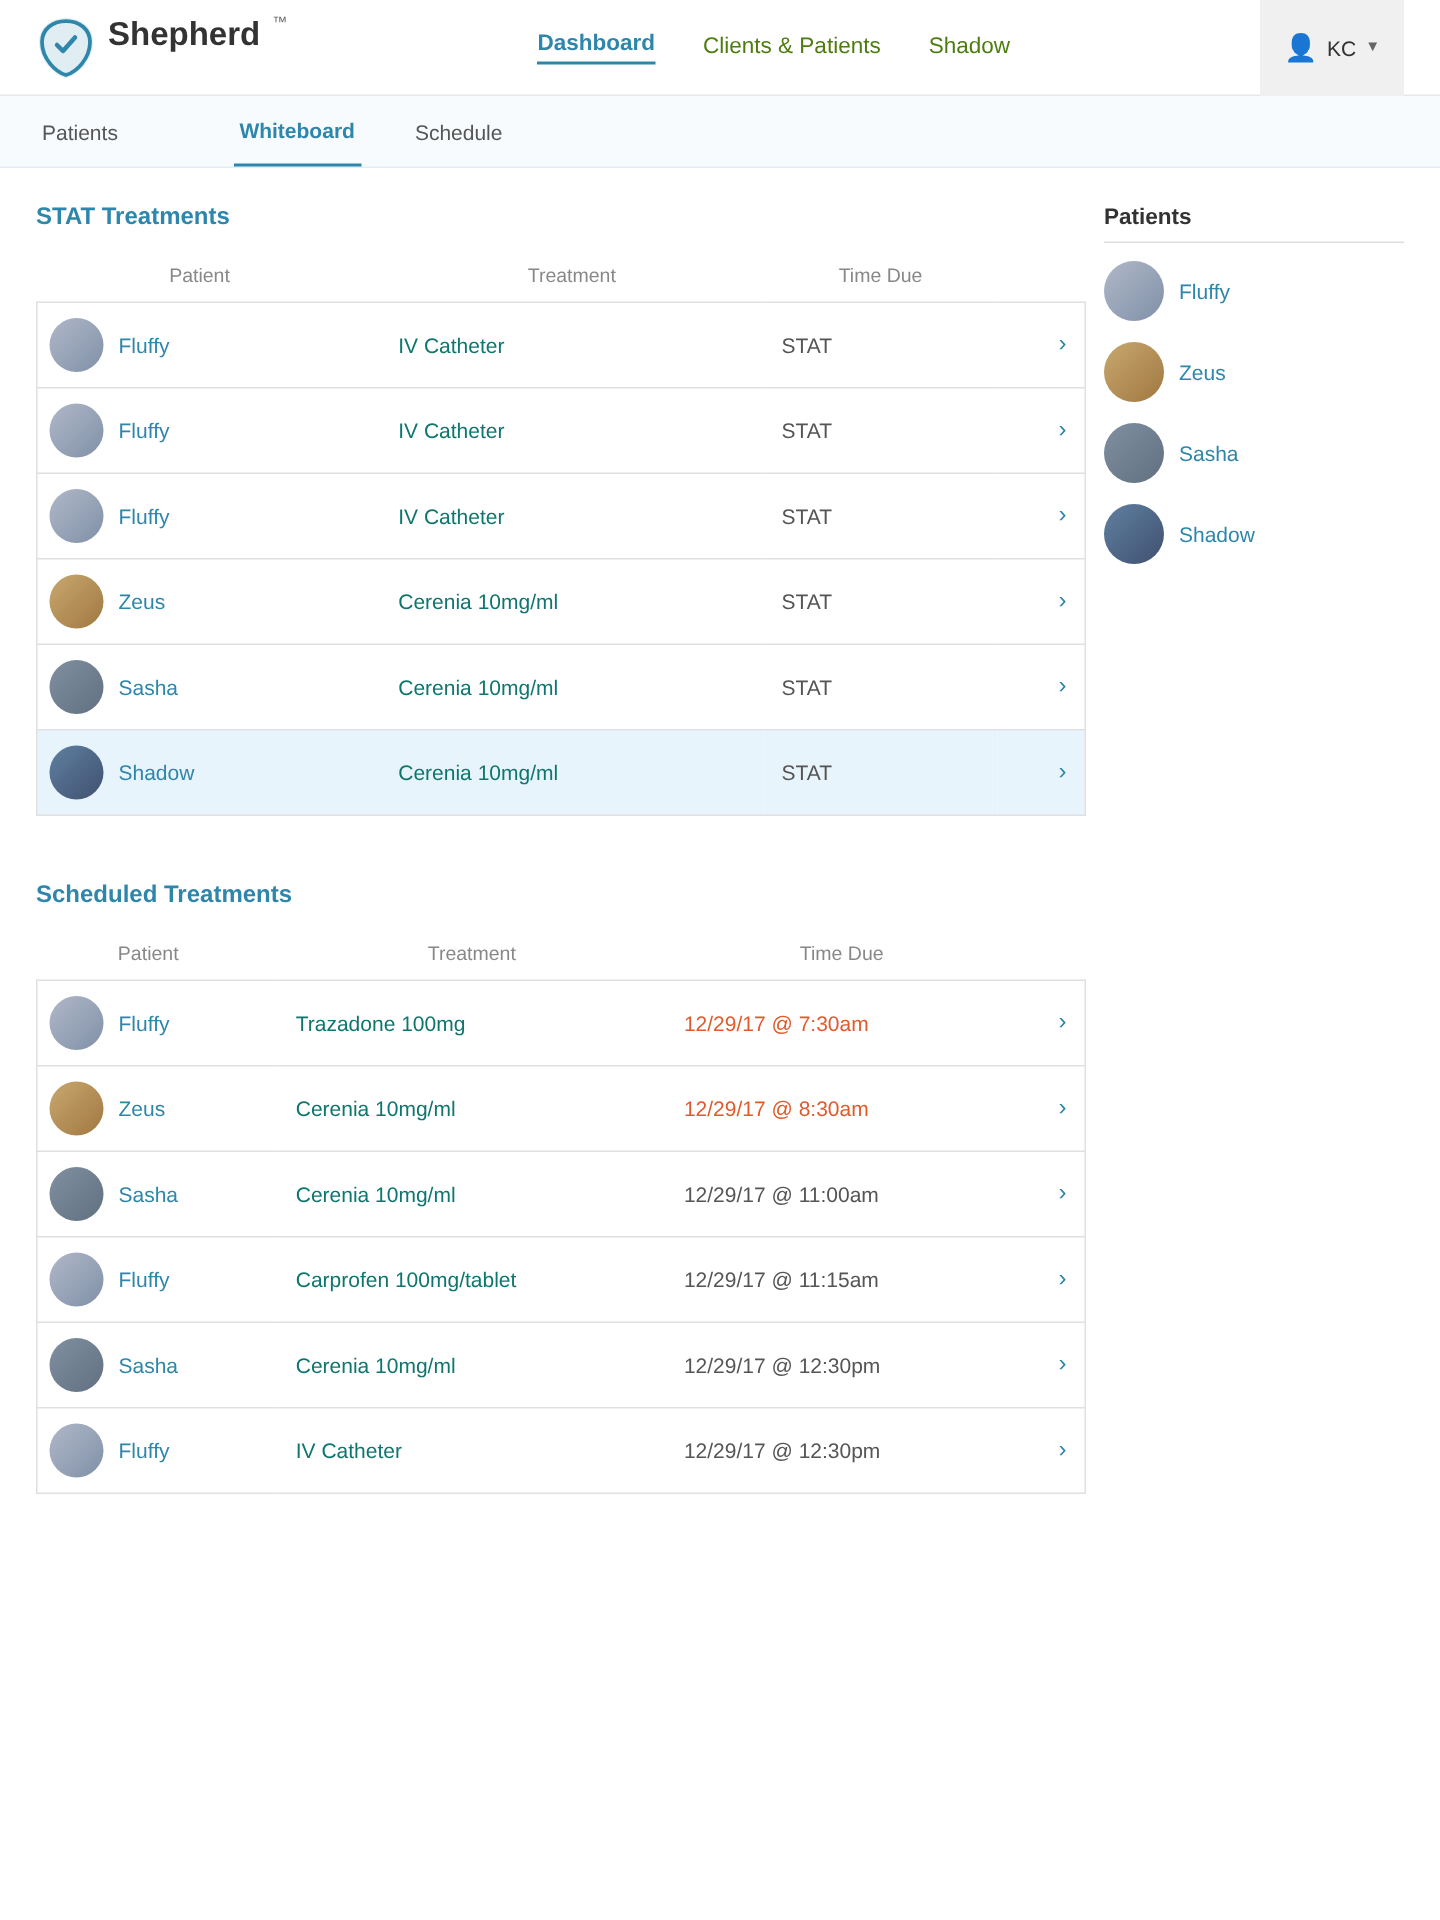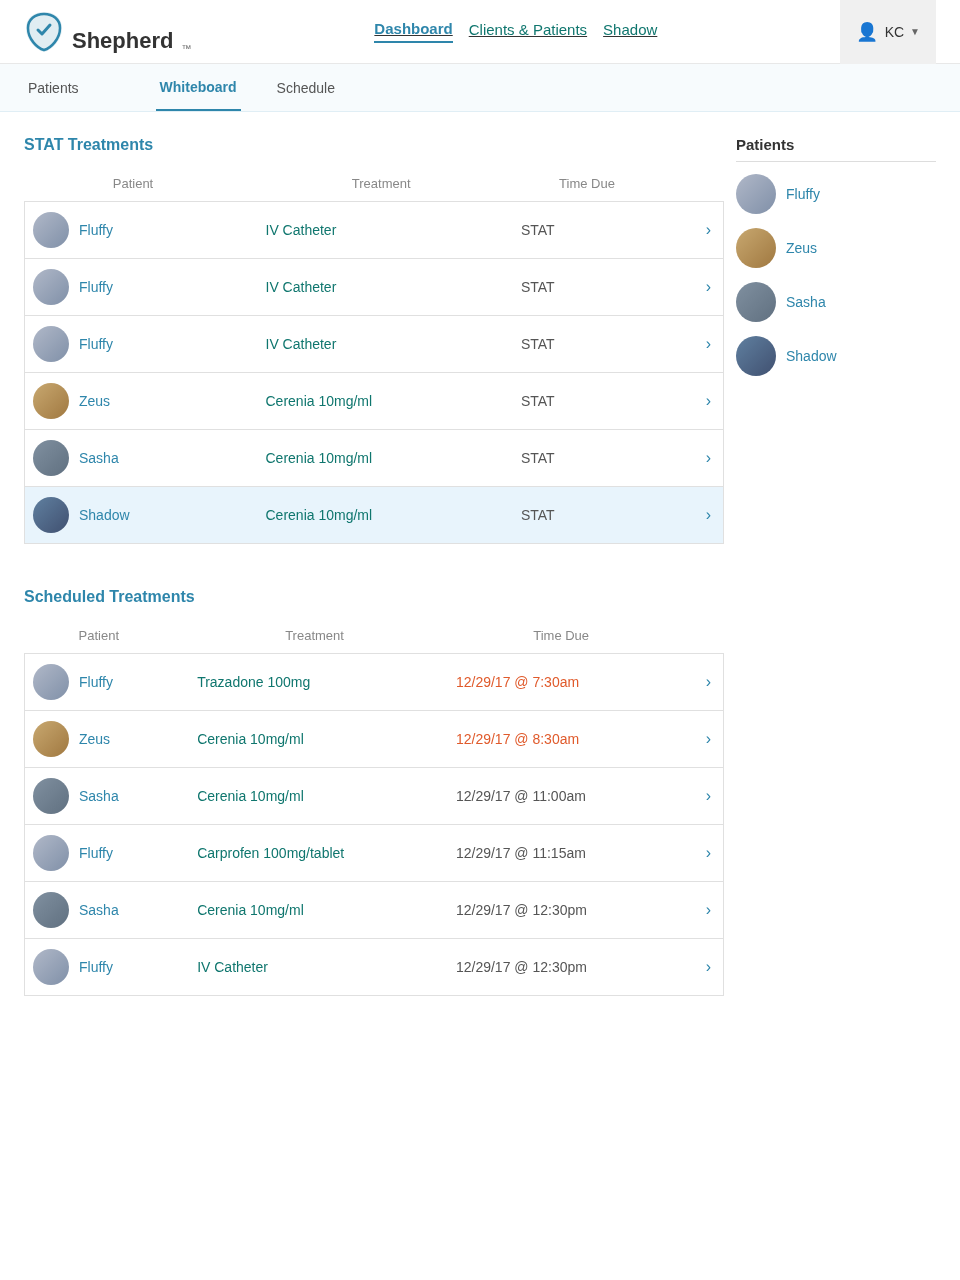--- a/index.html
+++ b/index.html
@@ -3,28 +3,28 @@
   <meta charset="utf-8">
   <style>
     * { box-sizing: border-box; margin: 0; padding: 0; }
     body { font-family: -apple-system, BlinkMacSystemFont, 'Segoe UI', Arial, sans-serif; font-size: 14px; color: #333; background: #fff; }
 
     
     .top-header {
       display: flex; align-items: center; justify-content: space-between;
       padding: 0 24px; height: 64px; background: #fff; border-bottom: 1px solid #e8e8e8;
     }
-    .logo-area { display: flex; align-items: flex-end; gap: 8px; }
+    .logo-area { display: flex; align-items: flex-start; gap: 8px; }
     .logo-icon { width: 40px; height: 44px; }
     .logo-text { font-size: 22px; font-weight: 700; color: #333; }
     .logo-tm { font-size: 10px; vertical-align: super; color: #666; }
-    .nav-links { display: flex; align-items: center; gap: 16px; text-decoration: underline; }
+    .nav-links { display: flex; align-items: flex-end; gap: 32px; }
     .nav-link { font-size: 15px; color: #4a9aba; text-decoration: none; padding-bottom: 4px; cursor: pointer; }
     .nav-link.active { color: #2e86ab; border-bottom: 2px solid #2e86ab; font-weight: 600; }
-    .nav-link:not(.active) { color: #0f766e; }
+    .nav-link:not(.active) { color: #4d7c0f; }
     .user-area {
       display: flex; align-items: center; gap: 6px; background: #f0f0f0;
       padding: 8px 16px; cursor: pointer; height: 64px;
     }
     .user-icon { font-size: 18px; color: #4a9aba; }
     .user-label { font-size: 14px; color: #333; }
 
     
     .sub-nav {
       display: flex; align-items: center; gap: 32px;

